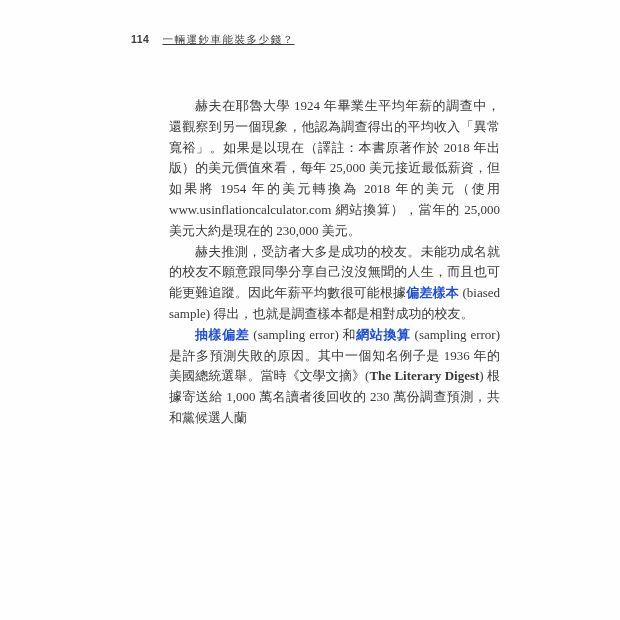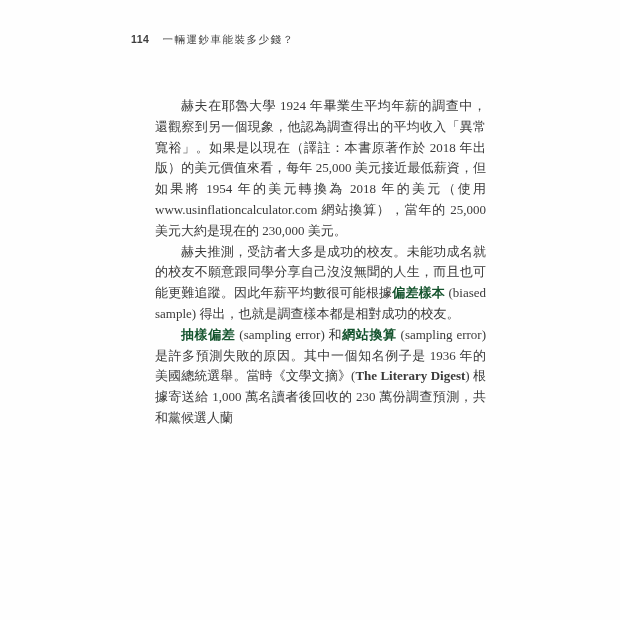--- a/index.html
+++ b/index.html
@@ -26,39 +26,40 @@
     font-family: "Liberation Sans", "DejaVu Sans", sans-serif;
     font-size: 10.5px;
     color: #3e3e3e;
   }
   .folio {
     font-weight: bold;
     letter-spacing: 0.5px;
   }
   .chapter-title {
     letter-spacing: 1.5px;
+    text-decoration: underline;
   }
   .body-text {
     position: absolute;
     top: 96px;
-    left: 155px;
+    left: 169px;
     width: 331px;
     font-size: 13px;
     line-height: 20.8px;
     color: #3a3a3a;
     text-align: justify;
   }
   p.para {
     margin: 0;
     padding: 0;
     text-indent: 2em;
   }
   .run-bold {
     font-weight: bold;
-    color: #14532d;
+    color: #1d4ed8;
     margin-top: 36px;
   }
   .run-italic {
     font-weight: 600;
   }
 </style>
 </head>
 <body>
 
 <div class="page">

